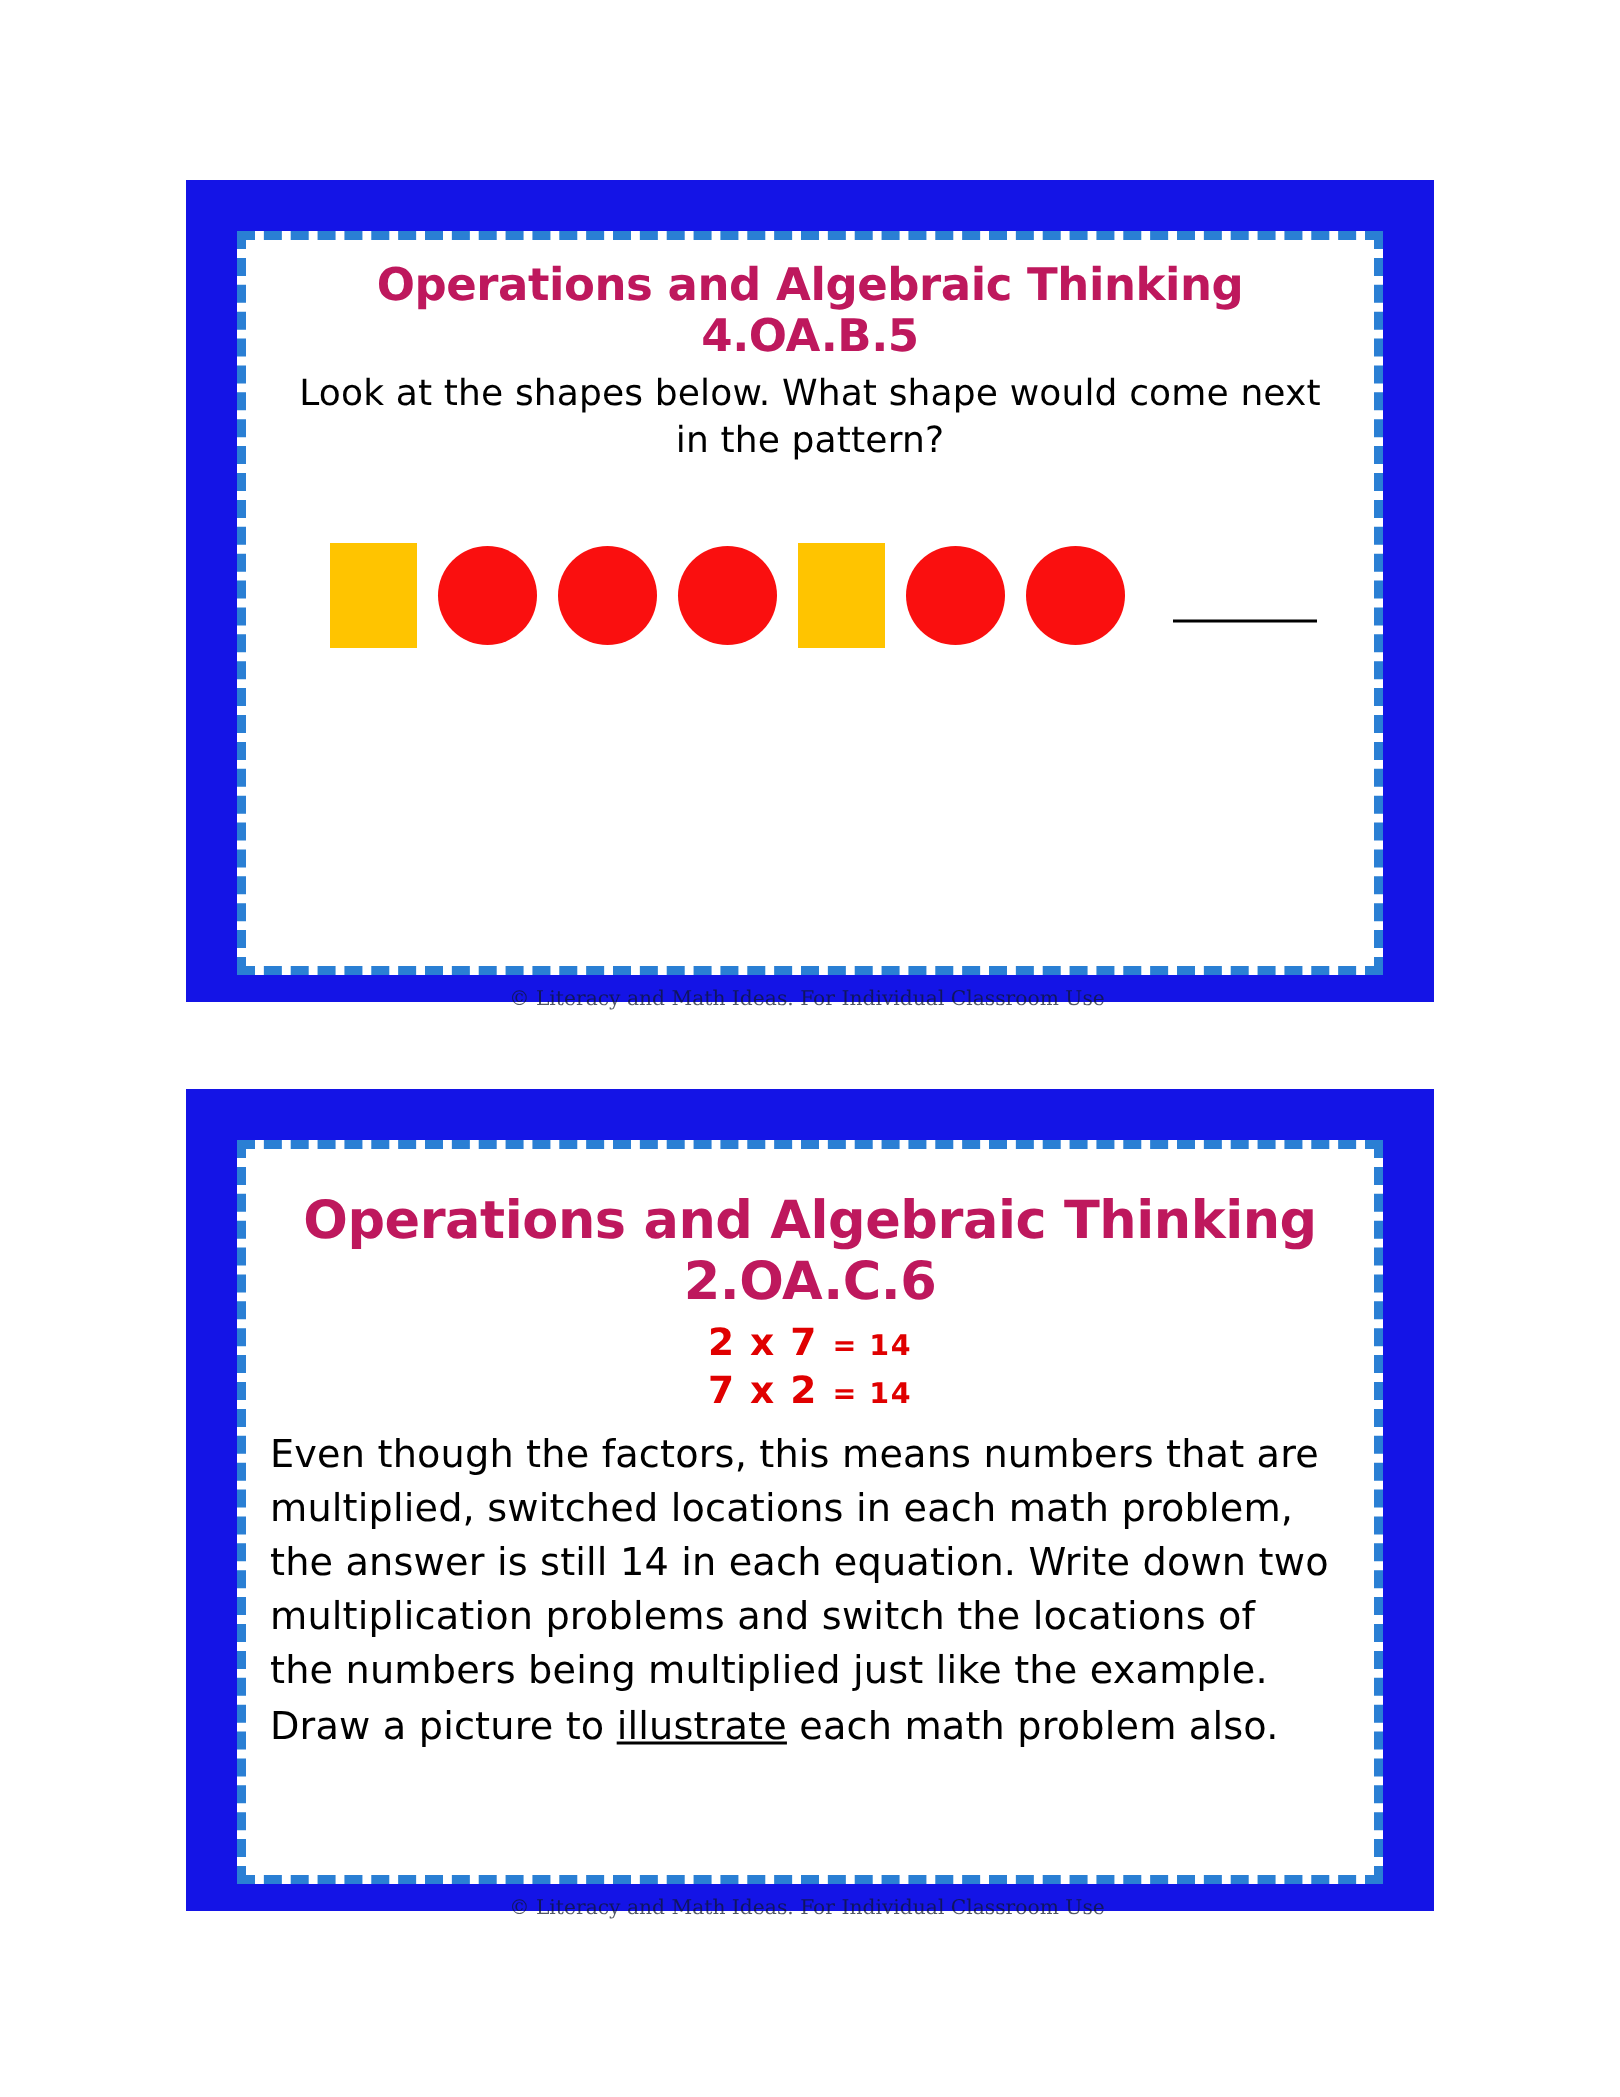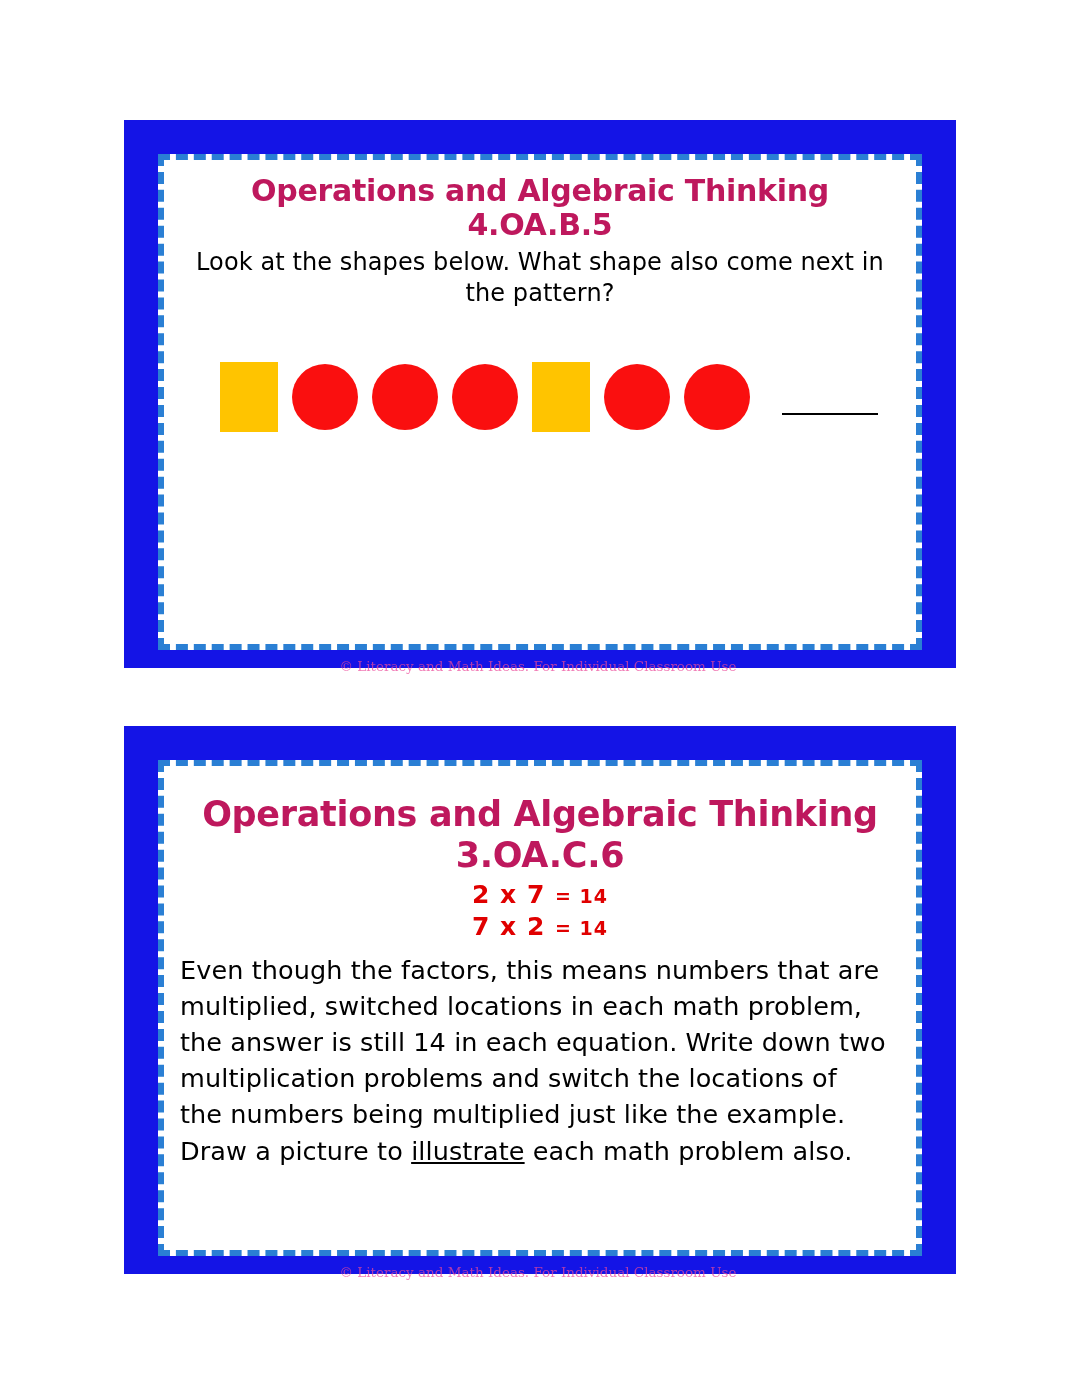--- a/index.html
+++ b/index.html
@@ -137,56 +137,56 @@
     text-decoration: underline;
   }
 
   
   .footer {
     position: absolute;
     left: 0;
     right: 4px;
     bottom: -30px;
     text-align: center;
-    color: #ec4899;
+    color: #0f172a;
     font-family: "DejaVu Serif", serif;
     font-size: 13.5px;
     opacity: 0.72;
   }
   #card-commutative .footer { bottom: -30px; }
 </style>
 </head>
 <body>
 
 <div class="card" id="card-pattern">
   <div class="card-inner">
 
     <div class="title">Operations and Algebraic Thinking 4.OA.B.5</div>
 
-    <div class="prompt">Look at the shapes below.  What shape also come next in the pattern?</div>
+    <div class="prompt">Look at the shapes below.  What shape would come next in the pattern?</div>
 
     <div class="pattern-row">
       <div class="shape-square"></div>
       <div class="shape-circle"></div>
       <div class="shape-circle"></div>
       <div class="shape-circle"></div>
       <div class="shape-square"></div>
       <div class="shape-circle"></div>
       <div class="shape-circle"></div>
       <div class="answer-blank"></div>
     </div>
 
     <div class="footer">© Literacy and Math Ideas. For Individual Classroom Use</div>
   </div>
 </div>
 
 <div class="card" id="card-commutative">
   <div class="card-inner">
 
-    <div class="title">Operations and Algebraic Thinking 3.OA.C.6</div>
+    <div class="title">Operations and Algebraic Thinking 2.OA.C.6</div>
 
     <div class="equations">
       <div class="equation">
         <span>2 x 7</span>
         <span class="eq-small">= 14</span>
       </div>
       <div class="equation">
         <span>7 x 2</span>
         <span class="eq-small">= 14</span>
       </div>

